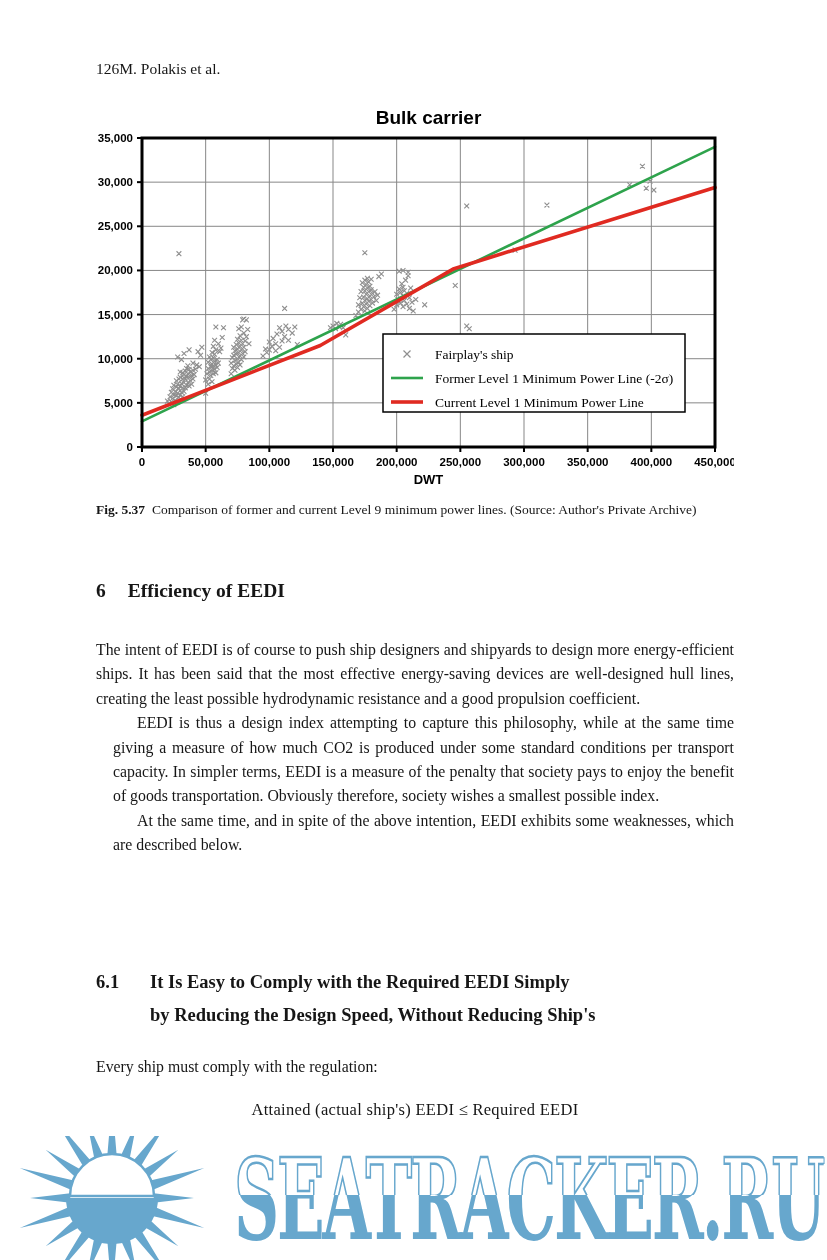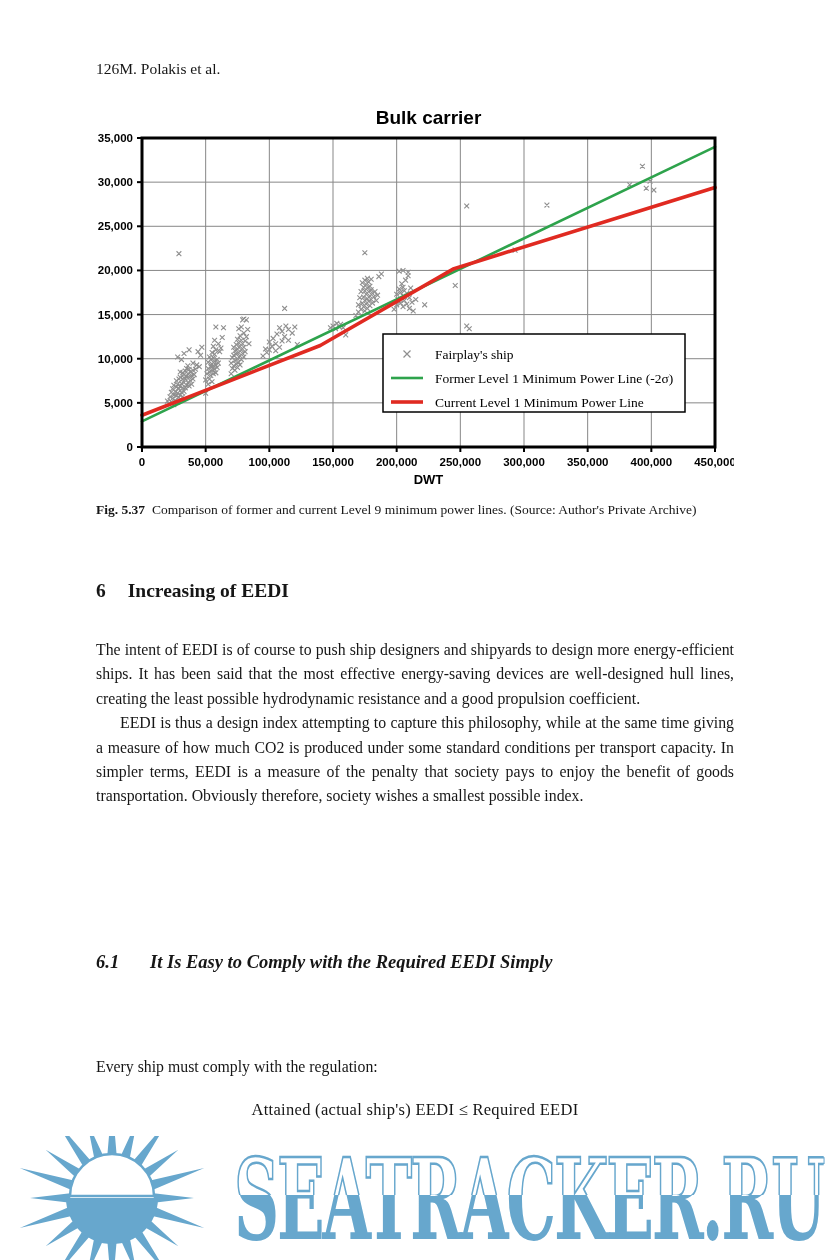--- a/index.html
+++ b/index.html
@@ -12,23 +12,23 @@
   #chart{top:104px;left:94px;}
   
   .caption{top:501px;left:96px;width:640px;font-size:13.5px;line-height:18.5px;text-align:justify;}
   .caption b{font-weight:bold;}
   
   .h-sec{top:580px;left:96px;width:638px;font-size:19.5px;font-weight:bold;}
   .h-sec .num{margin-right:22px;}
   
   .bodytext{top:638px;left:96px;width:638px;font-size:15.8px;line-height:24.4px;text-align:justify;}
   .bodytext p{margin:0;}
-  .bodytext p.indent{text-indent:24px;}
+  .bodytext p.indent{text-indent:24px;margin-left:17px;}
   
-  .h-sub{top:946px;left:96px;width:660px;font-size:18.5px;font-weight:bold;font-style:italic;
+  .h-sub{top:966px;left:96px;width:660px;font-size:18.5px;font-weight:bold;
     line-height:32.5px;}
   .h-sub .num{display:inline-block;width:54px;}
   .h-sub .l2{padding-left:54px;display:block;}
   
   .lead{top:1058px;left:96px;width:638px;font-size:15.8px;}
   .equation{top:1100px;left:96px;width:638px;font-size:16.5px;text-align:center;letter-spacing:.3px;}
   
   .wm{pointer-events:none;}
   .wm-textwrap{top:1150px;left:234px;width:593px;height:105px;overflow:visible;}
   .wm-layer{position:absolute;left:0;top:0;white-space:nowrap;
@@ -111,30 +111,32 @@
     <text x="341" y="278.5" fill="#000" font-family="&quot;Liberation Serif&quot;,serif" font-size="13.5">Former Level 1 Minimum Power Line (-2σ)</text>
     <line x1="297" y1="298" x2="329" y2="298" stroke="#e02a21" stroke-width="3.6"></line>
     <text x="341" y="302.5" fill="#000" font-family="&quot;Liberation Serif&quot;,serif" font-size="13.5">Current Level 1 Minimum Power Line</text>
   </svg>
 
 <div class="caption abs">
   <b>Fig. 5.37</b>&nbsp;&nbsp;<span>Comparison of former and current Level 9 minimum power lines. (Source: Author's Private Archive)</span>
 </div>
 
 <div class="h-sec abs">
-  <span class="num">6</span><span>Increasing of EEDI</span>
+  <span class="num">6</span><span>Efficiency of EEDI</span>
 </div>
 
 <div class="bodytext abs">
   <p>The intent of EEDI is of course to push ship designers and shipyards to design more energy-efficient ships. It has been said that the most effective energy-saving devices are well-designed hull lines, creating the least possible hydrodynamic resistance and a good propulsion coefficient.</p>
   <p class="indent">EEDI is thus a design index attempting to capture this philosophy, while at the same time giving a measure of how much CO2 is produced under some standard conditions per transport capacity. In simpler terms, EEDI is a measure of the penalty that society pays to enjoy the benefit of goods transportation. Obviously therefore, society wishes a smallest possible index.</p>
+  <p class="indent">At the same time, and in spite of the above intention, EEDI exhibits some weaknesses, which are described below.</p>
 </div>
 
 <div class="h-sub abs">
   <span class="num">6.1</span><span>It Is Easy to Comply with the Required EEDI Simply</span>
+  <span class="l2">by Reducing the Design Speed, Without Reducing Ship's</span>
 </div>
 
 <div class="lead abs">Every ship must comply with the regulation:</div>
 <div class="equation abs">Attained  (actual ship's)  EEDI ≤ Required EEDI</div>
 
 <svg id="sun" class="abs wm" width="212" height="124" viewBox="0 0 212 124">
     <g>
       <path d="M101.24546502174792 20.269982061583327L106 -35L110.75453497825208 20.269982061583327ZM114.37345324552228 20.843162405925156L131.3393935387457 -15.986634336202584L123.41711619156204 23.781626623185183ZM126.68178952434562 25.445060770524215L163.0151694723699 -16.4746484543699L134.37478871985775 31.034351853974794ZM136.96564814602522 33.62521128014227L172.3393935387457 13.801609312017206L142.5549392294758 41.31821047565438ZM144.2183733768148 44.58288380843796L198.25248208062987 32.0253515456301L147.15683759407483 53.626546754477715ZM147.73001793841667 57.24546502174792L188 62L147.73001793841667 66.75453497825208ZM147.15683759407483 70.37345324552228L198.25248208062987 91.9746484543699L144.2183733768148 79.41711619156203ZM142.5549392294758 82.68178952434562L172.3393935387457 110.1983906879828L136.96564814602522 90.37478871985773ZM134.37478871985775 92.9656481460252L163.0151694723699 140.4746484543699L126.68178952434562 98.55493922947579ZM123.41711619156204 100.21837337681481L131.3393935387457 139.9866343362026L114.37345324552228 103.15683759407484ZM110.75453497825208 103.73001793841667L106 159L101.24546502174792 103.73001793841667ZM97.62654675447772 103.15683759407484L80.66060646125432 139.9866343362026L88.58288380843797 100.21837337681481ZM85.31821047565438 98.55493922947579L48.984830527630116 140.4746484543699L77.62521128014227 92.96564814602522ZM75.0343518539748 90.37478871985773L39.66060646125432 110.19839068798281L69.44506077052421 82.68178952434562ZM67.78162662318519 79.41711619156204L13.747517919370111 91.97464845436991L64.84316240592516 70.37345324552228ZM64.26998206158333 66.7545349782521L24 62.00000000000001L64.26998206158333 57.24546502174792ZM64.84316240592516 53.62654675447771L13.747517919370111 32.02535154563007L67.78162662318519 44.58288380843795ZM69.44506077052421 41.31821047565439L39.660606461254304 13.801609312017213L75.03435185397478 33.625211280142274ZM77.62521128014227 31.034351853974798L48.984830527630095 -16.4746484543699L85.31821047565438 25.445060770524215ZM88.58288380843796 23.78162662318519L80.6606064612543 -15.986634336202584L97.62654675447772 20.843162405925156Z" fill="#67a7cd"></path>
       <path d="M60 62A46 46 0 0 0 152 62Z" fill="#67a7cd"></path>
       <path d="M64 60A42 42 0 0 1 148 60Z" fill="#fff" stroke="#67a7cd" stroke-width="2.5"></path>

